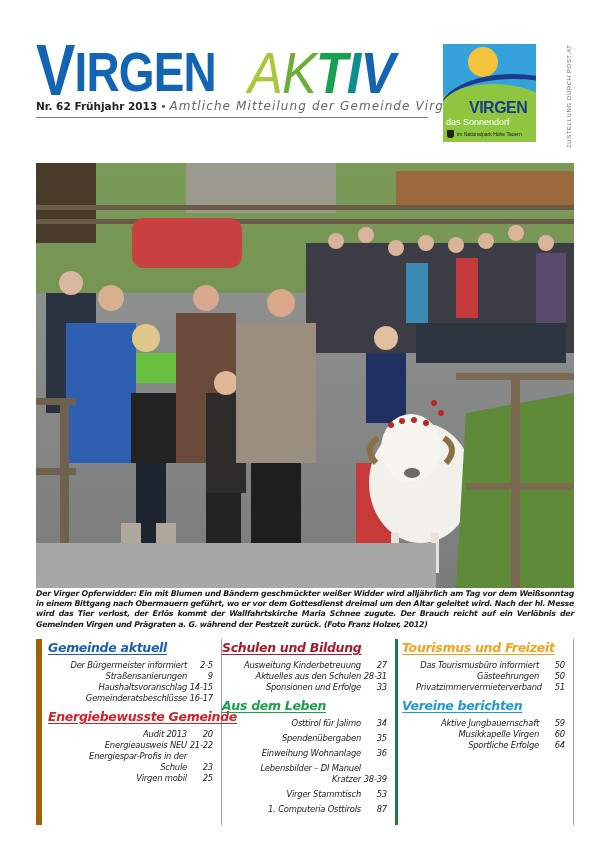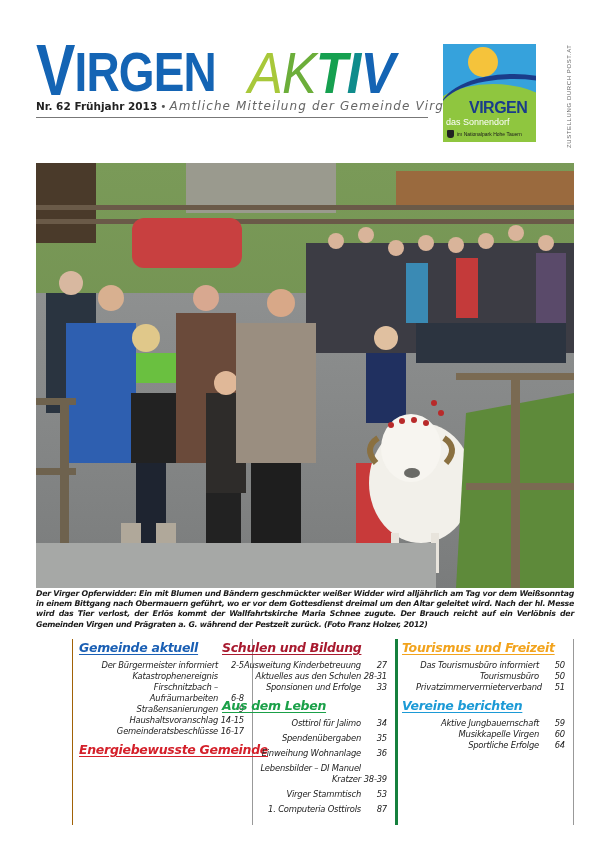--- a/index.html
+++ b/index.html
@@ -61,21 +61,21 @@
   
   .caption {
     position: absolute; left: 36px; top: 589px; width: 538px;
     font-family: "DejaVu Sans", sans-serif; font-size: 7.8px; line-height: 10.2px; font-weight: bold; font-style: italic;
     color: #1a1a1a; text-align: justify; letter-spacing: -0.25px;
   }
 
   
   .toc { position: absolute; left: 36px; top: 639px; width: 538px; height: 186px; }
   .toc-col { position: absolute; top: 0; height: 186px; }
-  .toc-col.c1 { left: 0; width: 179px; border-left: 1px solid #a16207; border-right: 1px solid #999; margin-left: 36px; }
+  .toc-col.c1 { left: 0; width: 179px; border-left: 6px solid #a16207; border-right: 1px solid #999; }
   .toc-col.c2 { left: 180px; width: 179px; border-right: 3px solid #15803d; }
   .toc-col.c3 { left: 360px; width: 177px; border-right: 1px solid #999; }
   .section-head {
     font-family: "DejaVu Sans", sans-serif; font-weight: bold; font-style: italic; font-size: 12.5px;
     text-decoration: underline; text-underline-offset: 2px; margin: 0 0 4px 6px; line-height: 17px; letter-spacing: -0.3px;
     white-space: nowrap;
   }
   .entries { margin: 0 0 4px 0; padding: 0; list-style: none; }
   .entry {
     position: relative; margin-left: 20px; margin-right: 8px; font-family: "DejaVu Sans", sans-serif;
@@ -216,37 +216,51 @@
 <div class="toc">
 
   <div class="toc-col c1">
     <div class="section-head" style="color:#1a5fb4">Gemeinde aktuell</div>
     <ul class="entries">
       <li class="entry">
           <span class="label">Der Bürgermeister informiert</span>
           <span class="page">2-5</span>
         </li>
       <li class="entry">
-          <span class="label">Katastrophenereignis Firschnitzbach – Aufräumarbeiten</span>
-          <span class="page">6-8</span>
-        </li>
-      <li class="entry">
           <span class="label">Straßensanierungen</span>
           <span class="page">9</span>
         </li>
       <li class="entry">
           <span class="label">Haushaltsvoranschlag</span>
           <span class="page">14-15</span>
         </li>
       <li class="entry">
           <span class="label">Gemeinderatsbeschlüsse</span>
           <span class="page">16-17</span>
         </li>
     </ul>
     <div class="section-head" style="color:#d4202a">Energiebewusste Gemeinde</div>
+    <ul class="entries">
+      <li class="entry">
+          <span class="label">Audit 2013</span>
+          <span class="page">20</span>
+        </li>
+      <li class="entry">
+          <span class="label">Energieausweis NEU</span>
+          <span class="page">21-22</span>
+        </li>
+      <li class="entry">
+          <span class="label">Energiespar-Profis in der Schule</span>
+          <span class="page">23</span>
+        </li>
+      <li class="entry">
+          <span class="label">Virgen mobil</span>
+          <span class="page">25</span>
+        </li>
+    </ul>
   </div>
 
   <div class="toc-col c2">
     <div class="section-head" style="color:#a8192e">Schulen und Bildung</div>
     <ul class="entries">
       <li class="entry">
           <span class="label">Ausweitung Kinderbetreuung</span>
           <span class="page">27</span>
         </li>
       <li class="entry">
@@ -288,21 +302,21 @@
   </div>
 
   <div class="toc-col c3">
     <div class="section-head" style="color:#f2a31c">Tourismus und Freizeit</div>
     <ul class="entries">
       <li class="entry">
           <span class="label">Das Tourismusbüro informiert</span>
           <span class="page">50</span>
         </li>
       <li class="entry">
-          <span class="label">Tourismusbüro</span>
+          <span class="label">Gästeehrungen</span>
           <span class="page">50</span>
         </li>
       <li class="entry">
           <span class="label">Privatzimmervermieterverband</span>
           <span class="page">51</span>
         </li>
     </ul>
     <div class="section-head" style="color:#1c9ad6">Vereine berichten</div>
     <ul class="entries">
       <li class="entry">

